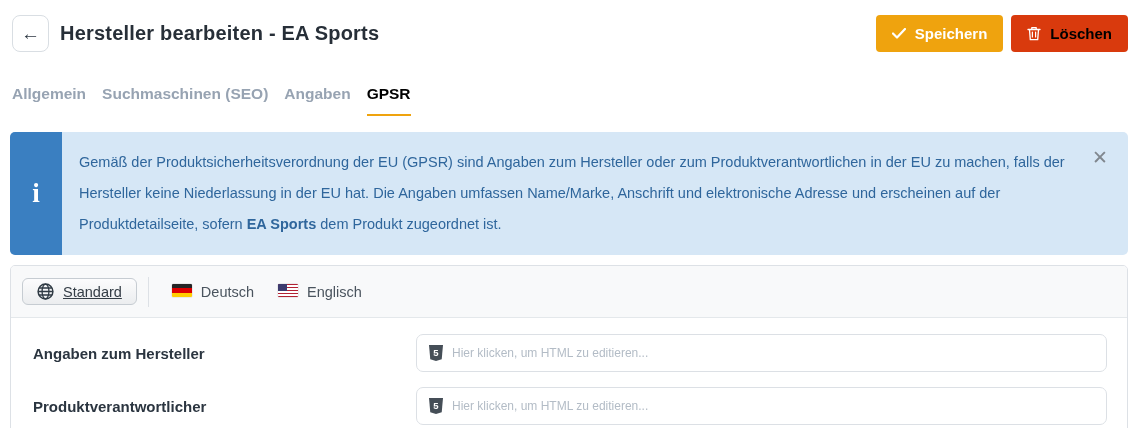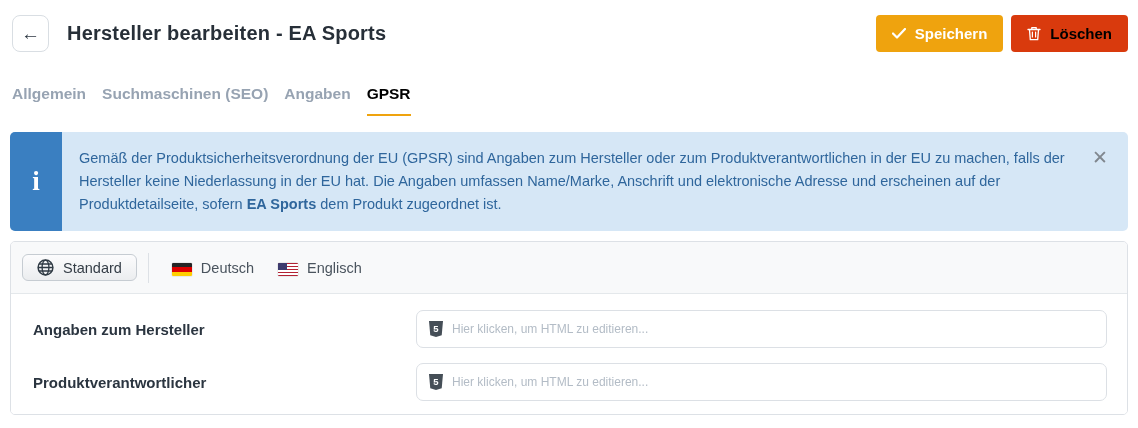--- a/index.html
+++ b/index.html
@@ -3,50 +3,50 @@
 <meta charset="utf-8">
 <style>
   * { margin:0; padding:0; box-sizing:border-box; }
   html,body { width:1138px; height:428px; background:#fff; font-family:"Liberation Sans",sans-serif; color:#2b3540; overflow:hidden; }
 
   
   .header { display:flex; align-items:center; padding:10px 10px 0 12px; height:56px; }
   .back-btn { width:37px; height:37px; border:1px solid #d9dee3; border-radius:8px; background:#fff;
               display:flex; align-items:center; justify-content:center; cursor:pointer; }
   .back-btn span { font-size:19px; color:#2b3540; line-height:1; }
-  .page-title { font-size:20px; font-weight:700; color:#272f38; margin-left:18px; letter-spacing:.2px; }
+  .page-title { font-size:20px; font-weight:700; color:#272f38; margin-left:11px; letter-spacing:.2px; }
   .header-actions { margin-left:auto; display:flex; gap:8px; }
   .btn { height:37px; display:flex; align-items:center; gap:9px; padding:0 15px; border-radius:4px;
          font-size:15px; font-weight:600; cursor:pointer; border:1px solid transparent; white-space:nowrap; }
   .btn-light { background:#eef0f2; border-color:#ccd2d8; color:#2d3742; }
   .btn-orange { background:#efa30e; color:#fff; }
   .btn-red { background:#d93a0d; color:#000000; }
   .btn svg { display:block; }
 
   
   .tabs { display:flex; gap:16px; padding:0 12px; margin-top:29px; }
   .tab { font-size:15.5px; font-weight:600; color:#97a3b2; padding-bottom:11px; cursor:pointer; border-bottom:2px solid transparent; }
   .tab.active { color:#000000; font-weight:700; border-bottom-color:#efa30e; }
 
   
   .alert { position:relative; display:flex; margin:16px 10px 0 10px; border-radius:5px; overflow:hidden; background:#d6e7f6; }
   .alert-iconbox { flex:0 0 52px; background:#3a7fc1; display:flex; align-items:center; justify-content:center; }
   .alert-iconbox span { font-family:"Liberation Serif",serif; font-weight:700; font-size:27px; color:#fff; }
-  .alert-body { padding:15px 60px 15px 17px; font-size:14.5px; line-height:23px; color:#2f669c; }
+  .alert-body { padding:15px 60px 15px 17px; font-size:14.5px; line-height:31px; color:#2f669c; }
   .alert-body b { font-weight:700; }
   .alert-close { position:absolute; top:16px; right:20px; font-size:19px; color:#80878e; cursor:pointer; line-height:1; }
 
   
   .panel { margin:10px 10px 0 10px; border:1px solid #dde1e6; border-radius:5px; overflow:hidden; }
   .lang-bar { display:flex; align-items:center; height:52px; background:#f8f9fa; border-bottom:1px solid #e4e8eb; padding:0 11px; }
   .lang-btn-active { display:flex; align-items:center; gap:9px; height:27px; padding:0 14px;
                      border:1px solid #c6ccd2; border-radius:6px; background:linear-gradient(#fcfcfd,#ebedef);
-                     font-size:14.5px; color:#343d46; cursor:pointer; }
+                     font-size:14.5px; color:#343d46; cursor:pointer;text-decoration:underline; }
   .lang-divider { width:1px; height:30px; background:#dde1e6; margin:0 11px; }
-  .lang-item { display:flex; align-items:flex-end; gap:9px; padding:0 12px; font-size:14.5px; color:#4a545e; cursor:pointer; }
+  .lang-item { display:flex; align-items:flex-start; gap:9px; padding:0 12px; font-size:14.5px; color:#4a545e; cursor:pointer; }
   .flag { width:20px; height:13px; border-radius:1px; box-shadow:0 0 0 .5px rgba(0,0,0,.12); position:relative; overflow:hidden; }
   .flag-de { background:linear-gradient(#252525 33.4%, #dd0000 33.4% 66.7%, #ffce00 66.7%); }
   .flag-us { background:repeating-linear-gradient(#b22234 0 1.5px, #fff 1.5px 3px); }
   .flag-us::after { content:""; position:absolute; left:0; top:0; width:9px; height:7px; background:#3c3b6e; }
 
   
   .form { padding:16px 20px 13px 22px; background:#fff; }
   .form-row { display:flex; align-items:center; }
   .form-row + .form-row { margin-top:15px; }
   .form-label { width:383px; flex:0 0 383px; font-size:15px; font-weight:700; color:#2b3540; }

